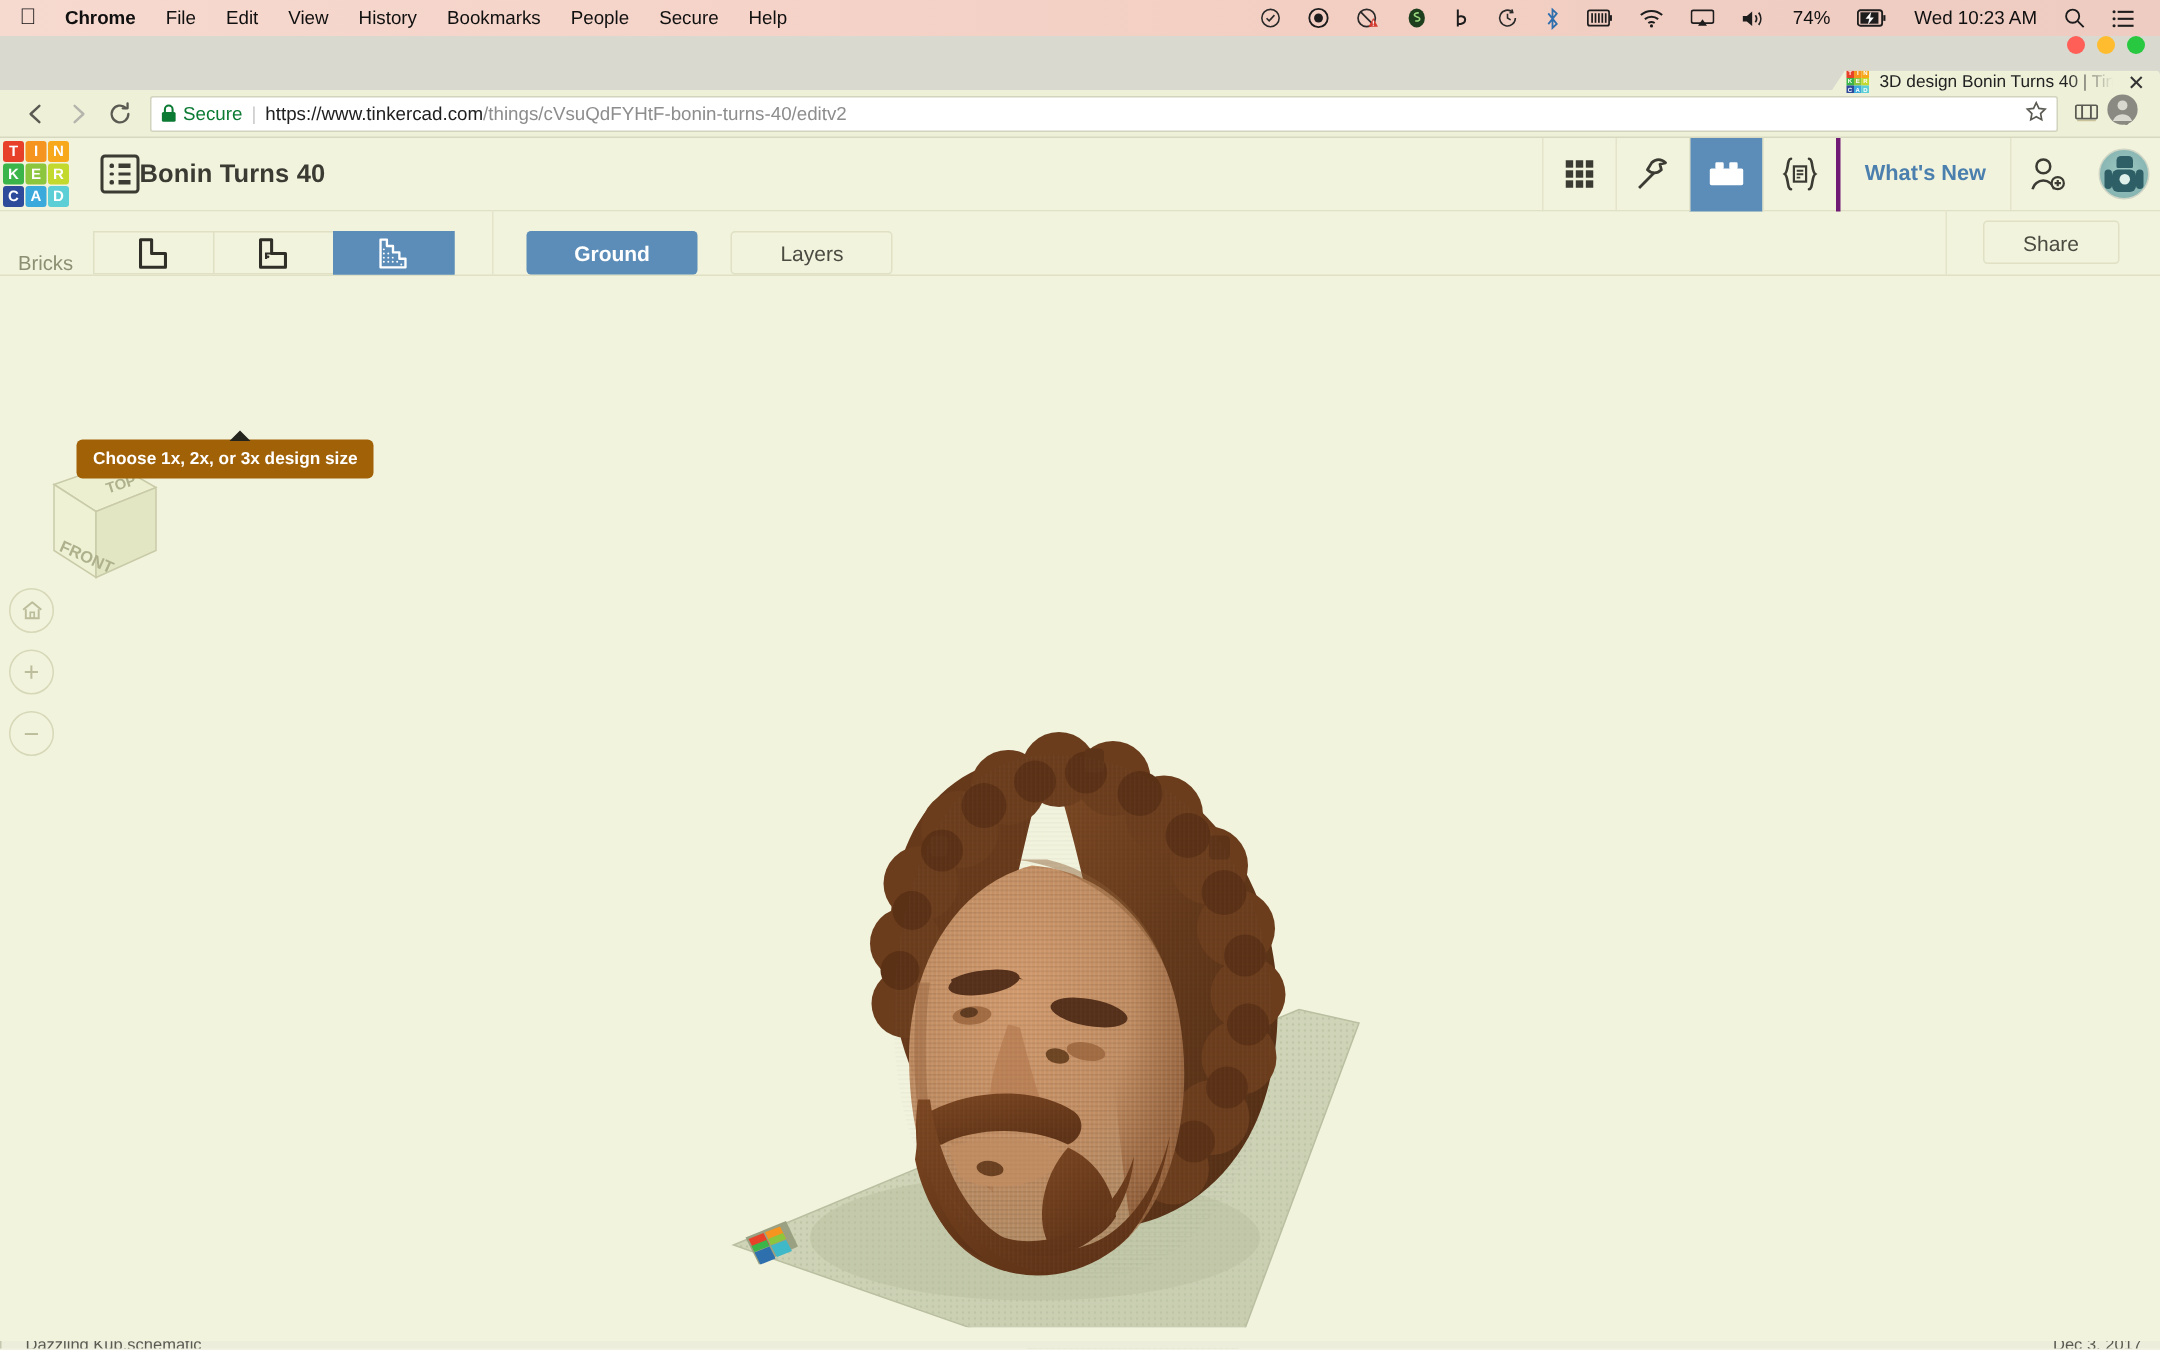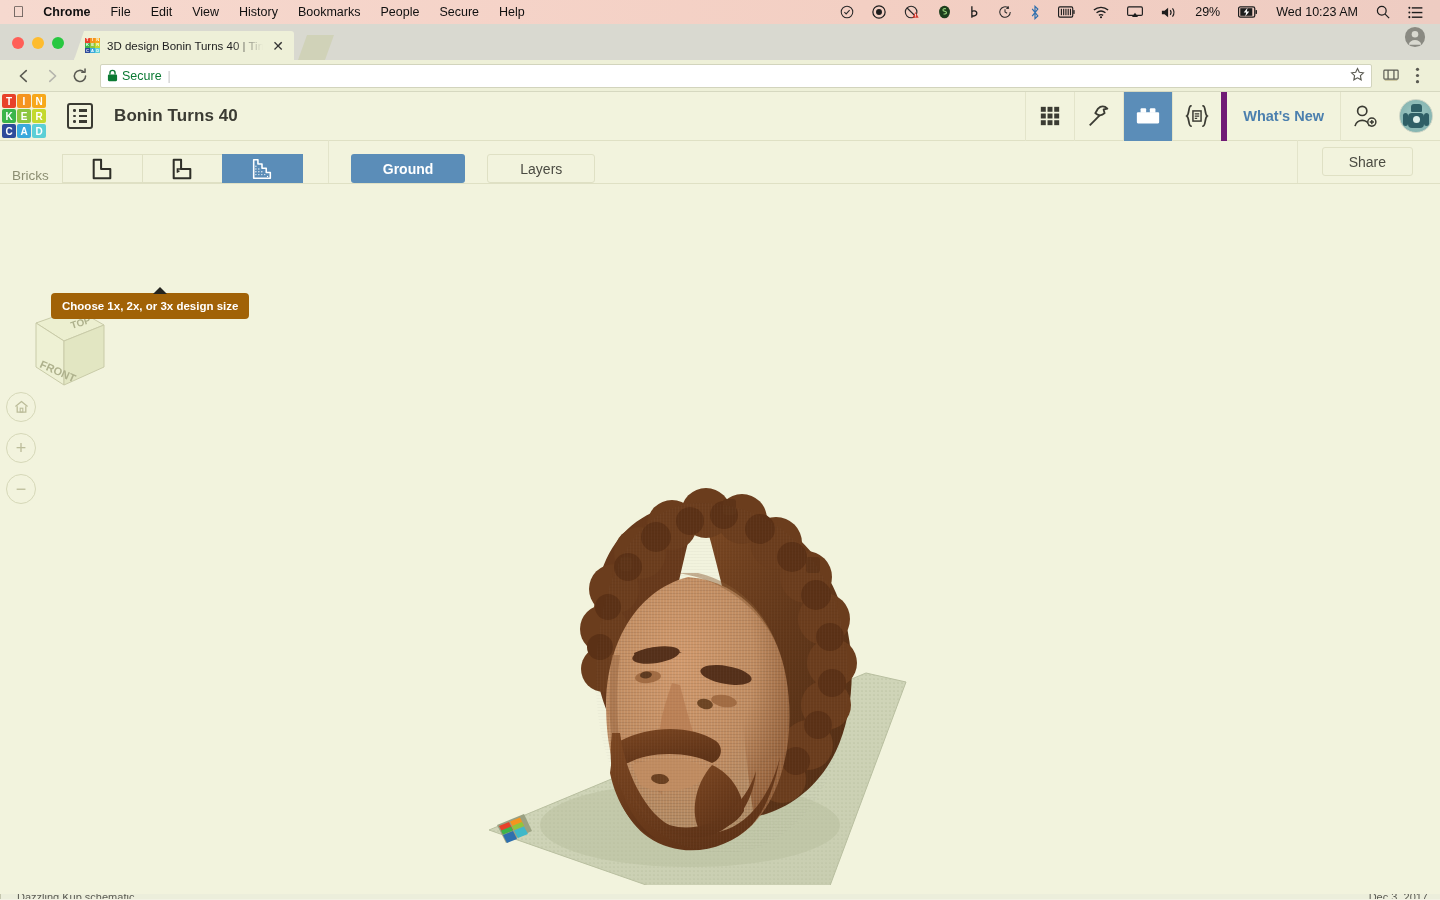--- a/index.html
+++ b/index.html
@@ -26,20 +26,21 @@
   .mb-right { margin-left: auto; display: flex; align-items: center; gap: 0; padding-right: 8px; }
   .mb-icon { padding: 0 9px; line-height: 24px; display: flex; align-items: center; height: 24px; }
   .mb-text { padding: 0 9px; line-height: 24px; font-size: 12.5px; }
 
   
   .chrome-tabstrip {
     height: 36px; width: 100%;
     background: #d9d9d0;
     display: flex; align-items: flex-end;
     position: relative;
+    flex-direction: column;
   }
   .traffic { display: flex; align-items: center; gap: 8px; padding: 0 10px 11px 12px; }
   .dot { width: 12px; height: 12px; border-radius: 50%; }
   .dot.r { background: #ff5f57; }
   .dot.y { background: #febc2e; }
   .dot.g { background: #28c840; }
 
   .tab {
     height: 29px; min-width: 210px; max-width: 220px;
     background: #eef0d8;
@@ -117,31 +118,31 @@
     font-family: "Liberation Sans", sans-serif;
   }
   .hamburger-box {
     width: 26px; height: 26px; margin-left: 21px;
     border: 2px solid #3b3b33; border-radius: 3px;
     display: flex; flex-direction: column; justify-content: center; gap: 3px; padding: 0 4px;
   }
   .hl { display: flex; align-items: center; gap: 3px; }
   .hl i { width: 2.5px; height: 2.5px; background: #3b3b33; display:block; border-radius:50%; }
   .hl u { flex: 1; height: 2.5px; background: #3b3b33; display:block; text-decoration: none; }
-  .doc-title { margin-left: 21px; font-size: 17px; font-weight: bold; color: #3b3b33; letter-spacing: .1px; }
+  .doc-title { font-size: 17px; font-weight: bold; color: #3b3b33; letter-spacing: .1px; }
 
   .tc-header-right { margin-left: auto; display: flex; align-items: stretch; height: 49px; }
   .hdr-btn {
     width: 49px; display: flex; align-items: center; justify-content: center;
     border-left: 1px solid #e3e4ca; color: #3b3b33;
   }
   .hdr-btn.active { background: #5b8db8; color: #fff; }
   .whats-new {
     display: flex; align-items: center; padding: 0 16px;
-    border-left: 6px solid #701a75;
+    border-left: 3px solid #701a75;
     color: #4b7fae; font-size: 14.5px; font-weight: bold;
   }
   .avatar {
     width: 34px; height: 34px; border-radius: 50%; align-self: center; margin: 0 7px 0 10px;
     background: radial-gradient(circle at 50% 45%, #9ec9c4 0%, #8cb9b5 55%, #7fb0ac 100%);
     position: relative; overflow: hidden;
     border: 1px solid #cfd6c6;
   }
   .avatar .rb-head { position:absolute; left:50%; top:14%; width:11px; height:8px; margin-left:-5.5px; background:#2f5f66; border-radius:3px 3px 1px 1px;}
   .avatar .rb-body { position:absolute; left:50%; top:42%; width:16px; height:15px; margin-left:-8px; background:#2f5f66; border-radius:4px;}
@@ -316,21 +317,21 @@
           <rect x="0.7" y="0.7" width="16.6" height="9.6" rx="1.4" fill="none" stroke="#1d1d1d" stroke-width="1.3"></rect>
           <path d="M9 7.4l3.4 4.8H5.6z" fill="#1d1d1d"></path>
         </svg>
     </span>
     <span class="mb-icon">
       <svg width="16" height="13" viewBox="0 0 18 14">
           <path d="M1 5h3l4-3.4v10.8L4 9H1z" fill="#1d1d1d"></path>
           <path d="M10.4 4.4a4.4 4.4 0 0 1 0 5.2M12.9 2.4a7.6 7.6 0 0 1 0 9.2" fill="none" stroke="#1d1d1d" stroke-width="1.3"></path>
         </svg>
     </span>
-    <span class="mb-text">29%</span>
+    <span class="mb-text">74%</span>
     <span class="mb-icon">
       <svg width="20" height="12" viewBox="0 0 21 12">
           <rect x="0.6" y="0.6" width="17" height="10.8" rx="1.8" fill="none" stroke="#1d1d1d" stroke-width="1.3"></rect>
           <rect x="18.4" y="4" width="1.5" height="4" fill="#1d1d1d"></rect>
           <path d="M2.4 2h12.6v8H2.4z" fill="#1d1d1d"></path>
           <path d="M10 1.6L6 6.6h2.6l-1 4.2 4.2-5.2H9.2z" fill="#fff"></path>
         </svg>
     </span>
     <span class="mb-text">Wed 10:23 AM</span>
     <span class="mb-icon">
@@ -404,20 +405,21 @@
   </span>
   <div class="omnibox" title="Search Google or type a URL">
     <span class="secure">
       <svg width="11" height="13" viewBox="0 0 12 14">
           <rect x="1" y="6" width="10" height="7.2" rx="1.2" fill="#0b7a33"></rect>
           <path d="M3.2 6V4.2a2.8 2.8 0 0 1 5.6 0V6" fill="none" stroke="#0b7a33" stroke-width="1.5"></path>
         </svg>
       <span>Secure</span>
     </span>
     <span class="omni-sep">|</span>
+    <span><span class="url-strong">https://www.tinkercad.com</span><span class="url-dim">/things/cVsuQdFYHtF-bonin-turns-40/editv2</span></span>
     <span class="star-btn">
       <svg width="15" height="15" viewBox="0 0 16 16">
           <path d="M8 1.6l1.9 4 4.4.6-3.2 3.1.8 4.4L8 11.6l-3.9 2.1.8-4.4L1.7 6.2l4.4-.6z" fill="none" stroke="currentColor" stroke-width="1.2"></path>
         </svg>
     </span>
   </div>
   <span class="tb-icon">
     <svg width="16" height="15" viewBox="0 0 18 16">
         <rect x="1" y="2" width="16" height="10" rx="1" fill="none" stroke="currentColor" stroke-width="1.3"></rect>
         <rect x="5" y="2" width="1.4" height="10" fill="currentColor"></rect>

